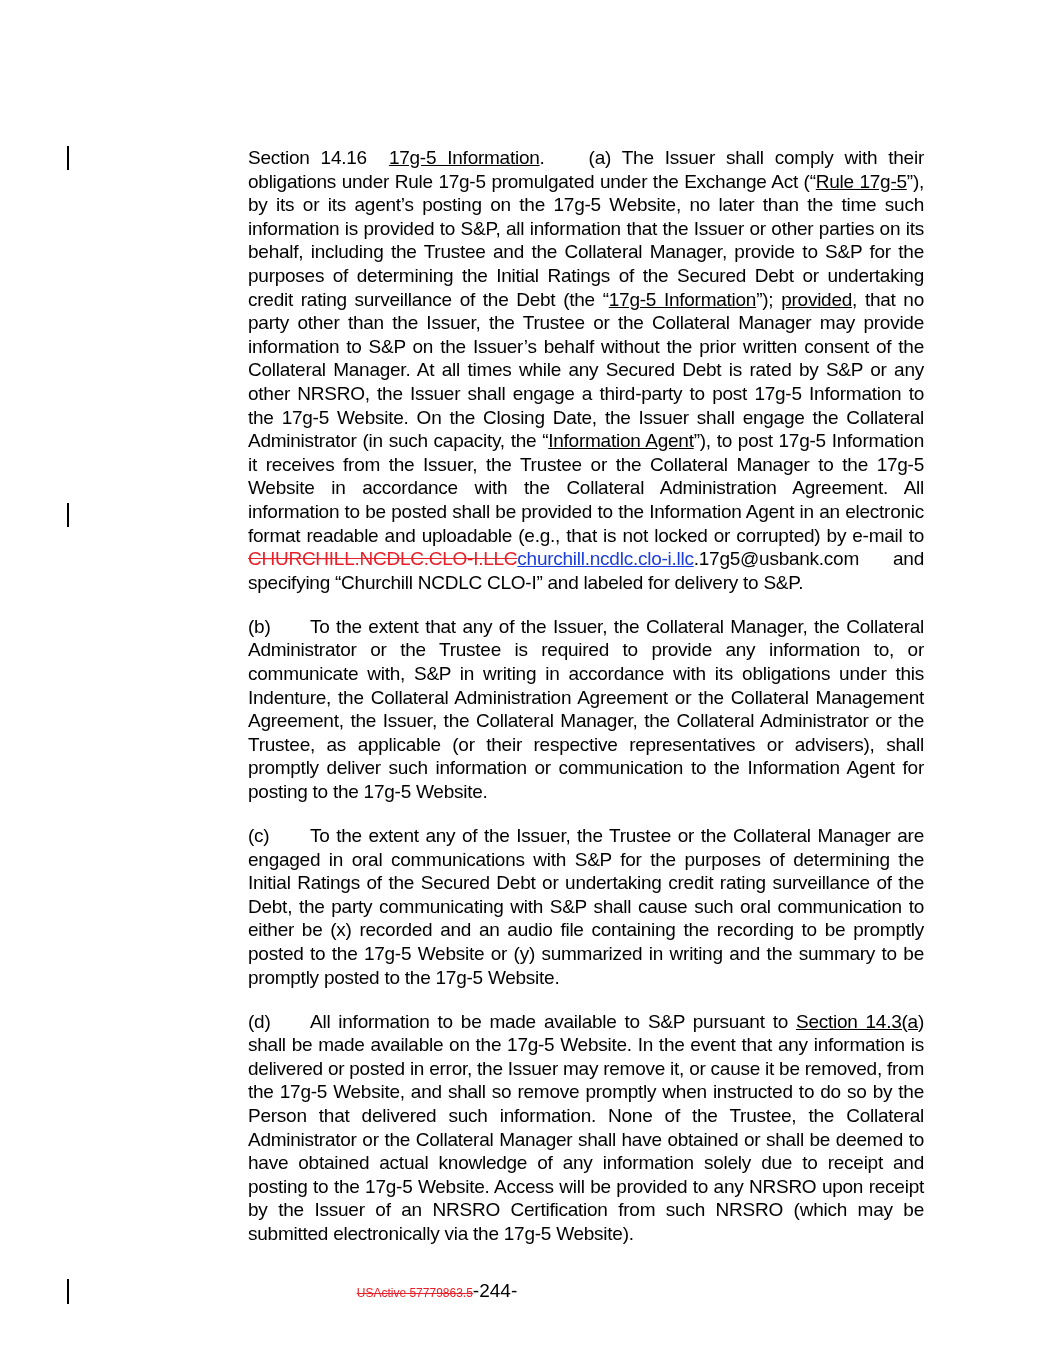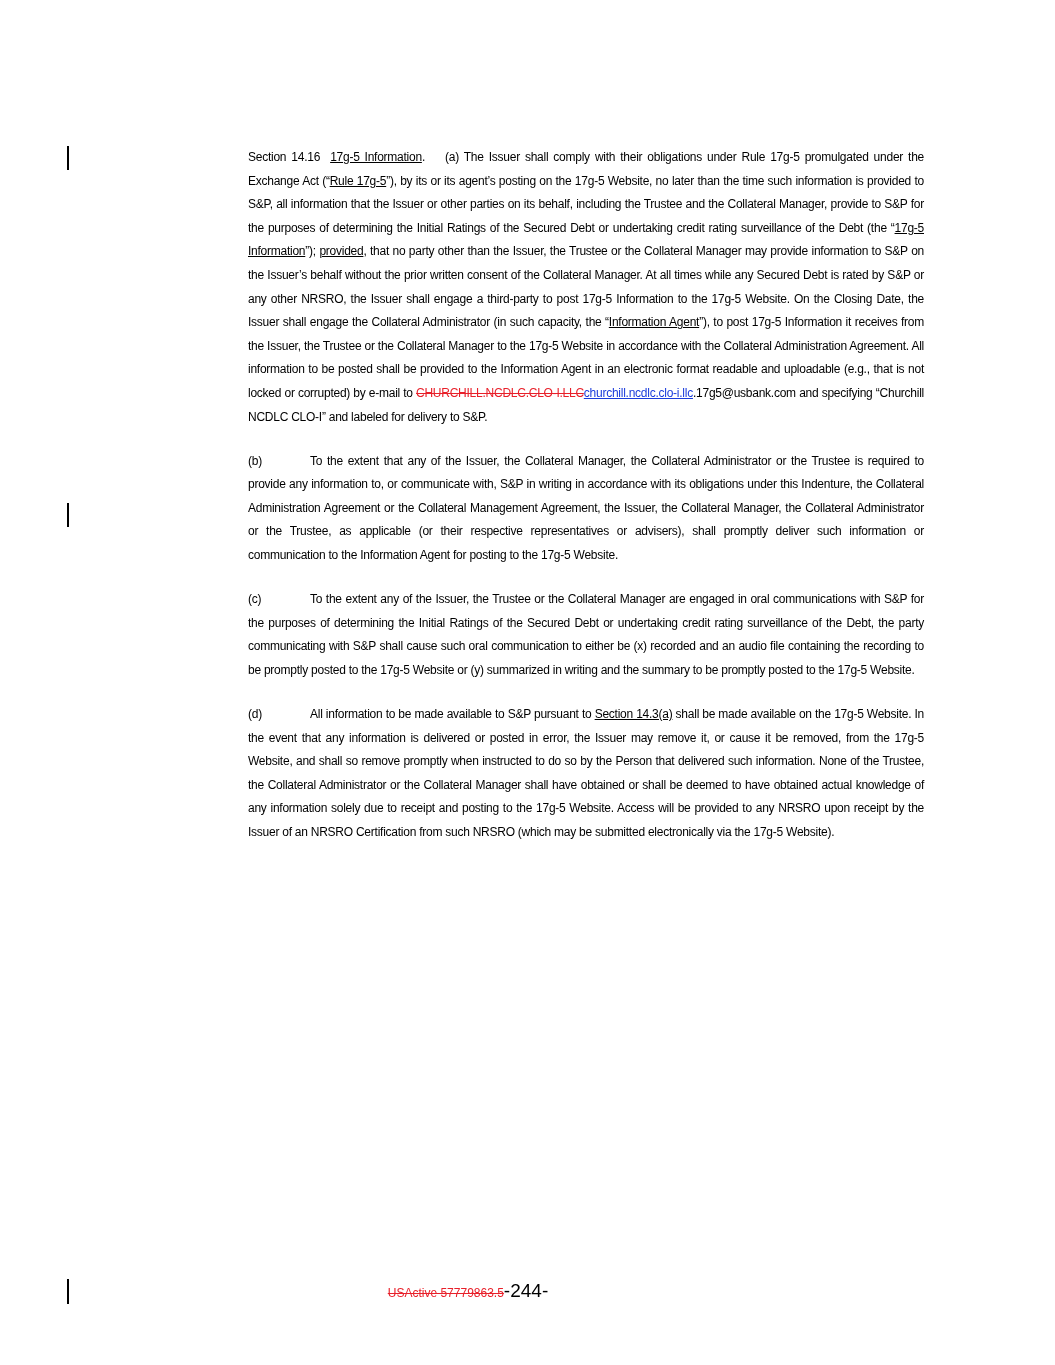--- a/index.html
+++ b/index.html
@@ -4,32 +4,32 @@
 <style>
   html, body { margin: 0; padding: 0; background: #ffffff; }
   body {
     width: 1055px; height: 1365px; position: relative; overflow: hidden;
     font-family: "Liberation Sans", sans-serif; color: #000;
   }
   .page { position: absolute; left: 0; top: 0; width: 1055px; height: 1365px; background: #fff; }
   .change-bar { position: absolute; left: 67px; width: 2px; background: #000; }
   .body-text {
     position: absolute; left: 124px; width: 800px;
-    font-size: 12px; line-height: 23.6px; text-align: justify;
+    font-size: 19px; line-height: 23.6px; text-align: justify;
     letter-spacing: -0.25px;
   }
   .para { margin: 0 0 20.5px 0; }
   .first-indent { padding-left: 124px; }
   .u { text-decoration: underline; }
   .del { color: #e8202a; text-decoration: line-through; }
   .ins { color: #1a3cdc; text-decoration: underline; }
   .lbl { display: inline-block; width: 62px; }
   .footer {
     position: absolute; top: 1280px; left: 0; width: 874px; text-align: center;
-    font-size: 19px; line-height: 22px; padding-left: 31px;
+    font-size: 19px; line-height: 22px;
   }
   .footer .del { font-size: 12px; }
 </style>
 </head>
 <body>
 
 <div class="page">
 
   <div class="change-bar" style="top:146px;height:24px;"></div>
   <div class="change-bar" style="top:503px;height:24px;"></div>

